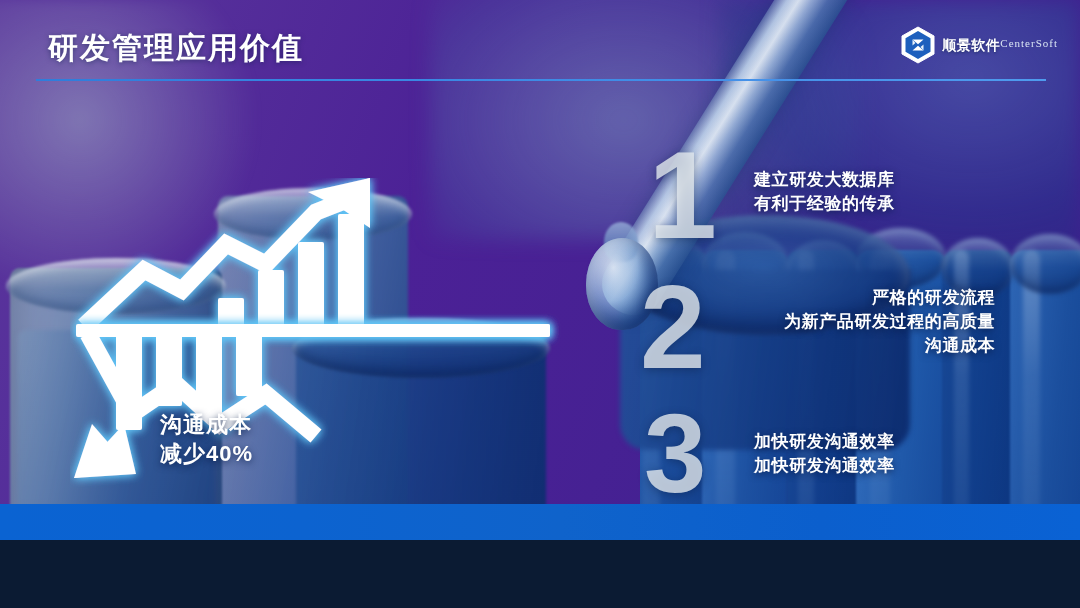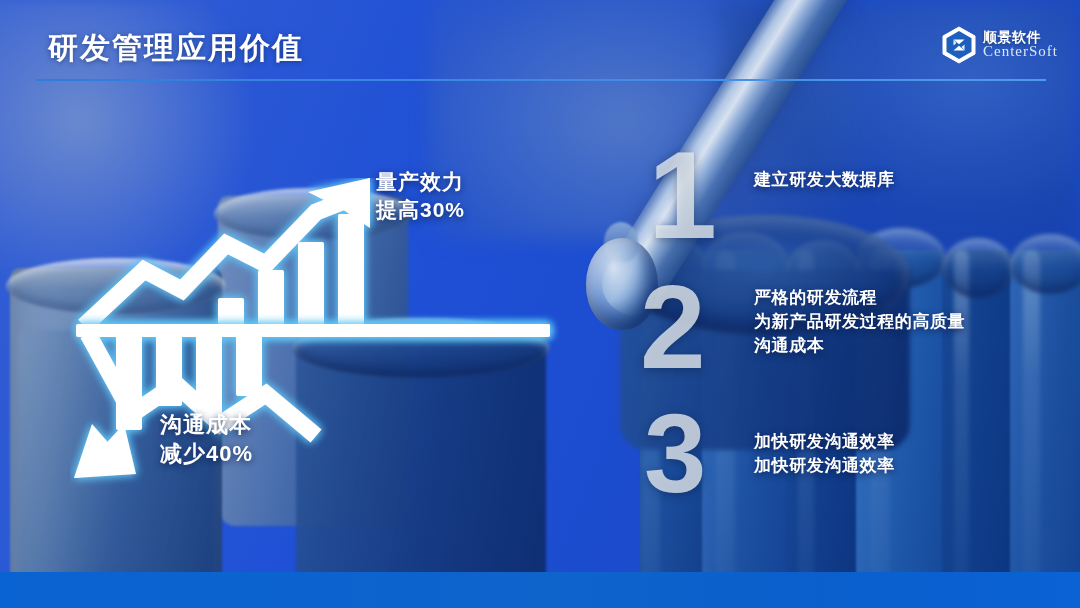--- a/index.html
+++ b/index.html
@@ -1,21 +1,21 @@
 <!DOCTYPE html>
 <html><head>
 <meta charset="utf-8">
 <style>
   * { margin:0; padding:0; box-sizing:border-box; }
   html,body { width:1080px; height:608px; overflow:hidden; background:#0b1b33; }
   body { font-family:"Liberation Sans","DejaVu Sans",sans-serif; }
 
   .slide {
-    position:relative; width:1080px; height:608px; overflow:hidden;
-    background:#1d4ed8;
+    position:relative; width:1080px; height:540px; overflow:hidden;
+    background:#4c1d95;
   }
 
   
   .photo { position:absolute; inset:0; overflow:hidden; }
   .bg-base2 {
     position:absolute; inset:0;
     background:
       linear-gradient(118deg,
         #9aa6b4 0%, #a1b1c3 8%, #90a4bc 16%, #7c95b5 24%,
         #5b80ac 32%, #3c6ba4 41%, #285d9d 49%,
@@ -159,28 +159,28 @@
     text-shadow:0 1px 5px rgba(10,30,70,.5);
   }
   .title-rule {
     position:absolute; left:36px; top:79px; width:1010px; height:2px;
     background:linear-gradient(90deg, #2f7ddb 0%, #3f8ce6 55%, #4f9bee 100%);
   }
 
   
   .logo { position:absolute; right:22px; top:26px; display:flex; align-items:center; gap:7px; }
   .logo-mark { width:34px; height:38px; position:relative; }
-  .logo-text { display:flex; flex-direction:column; line-height:1.05; }
+  .logo-text { display:flex; flex-direction:row; line-height:1.05; }
   .logo-cn {
     font-size:14px; font-weight:bold; color:#ffffff; letter-spacing:.5px;
     text-shadow:0 1px 3px rgba(10,30,70,.6);
   }
   .logo-en {
     font-family:"Liberation Serif","DejaVu Serif",serif;
-    font-size:15px; color:#dbe6f4; letter-spacing:1px;
+    font-size:11px; color:#dbe6f4; letter-spacing:1px;
   }
 
   
   .arrows { position:absolute; left:70px; top:178px; width:520px; height:312px; }
   .arrows svg { display:block; }
 
   
   .cal { position:absolute; color:#ffffff; font-weight:bold; line-height:1.32; }
   .cal-up { left:376px; top:168px; font-size:21px; letter-spacing:1px;
             text-shadow:0 2px 7px rgba(8,28,72,.75); }
@@ -197,21 +197,21 @@
   .num-2 { left:640px; top:268px; font-size:118px; }
   .num-3 { left:644px; top:398px; font-size:112px; }
 
   .item {
     position:absolute; color:#ffffff; font-weight:bold; font-size:17px;
     line-height:1.42; letter-spacing:.6px;
     text-shadow:0 2px 7px rgba(8,26,70,.8);
     margin-left:24px;
   }
   .item-1 { left:730px; top:168px; }
-  .item-2 { left:730px; top:286px; }
+  .item-2 { left:760px; top:286px;text-align:right; }
   .item-3 { left:730px; top:430px; }
 
   
   .footer-bar {
     position:absolute; left:0; bottom:0; width:1080px; height:36px;
     background:linear-gradient(90deg,#0a63d2 0%, #0c63d0 28%, #0f63cb 52%, #0b5fcd 76%, #0a62d4 100%);
   }
 </style>
 </head>
 <body>
@@ -319,35 +319,32 @@
         <rect x="166" y="156" width="26" height="62" rx="2"></rect>
 
         <path d="M18 156 L62 236 L106 206 L150 246 L196 216 L246 258" fill="none" stroke="#ffffff" stroke-width="17" stroke-linejoin="miter" stroke-linecap="butt"></path>
 
         <polygon points="4,300 62,292 22,246"></polygon>
         <polygon points="4,300 54,246 66,296"></polygon>
       </g>
     </svg>
   </div>
 
-  <div class="cal cal-up">
-    <div>量产效力</div>
-    <div>提高30%</div>
-  </div>
   <div class="cal cal-down">
     <div>沟通成本</div>
     <div>减少40%</div>
   </div>
 
   <div class="num num-1">1</div>
   <div class="num num-2">2</div>
   <div class="num num-3">3</div>
 
   <div class="item item-1">
     <div>建立研发大数据库</div>
+    <div>有利于经验的传承</div>
   </div>
   <div class="item item-2">
     <div>严格的研发流程</div>
     <div>为新产品研发过程的高质量</div>
     <div>沟通成本</div>
   </div>
   <div class="item item-3">
     <div>加快研发沟通效率</div>
     <div>加快研发沟通效率</div>
   </div>

